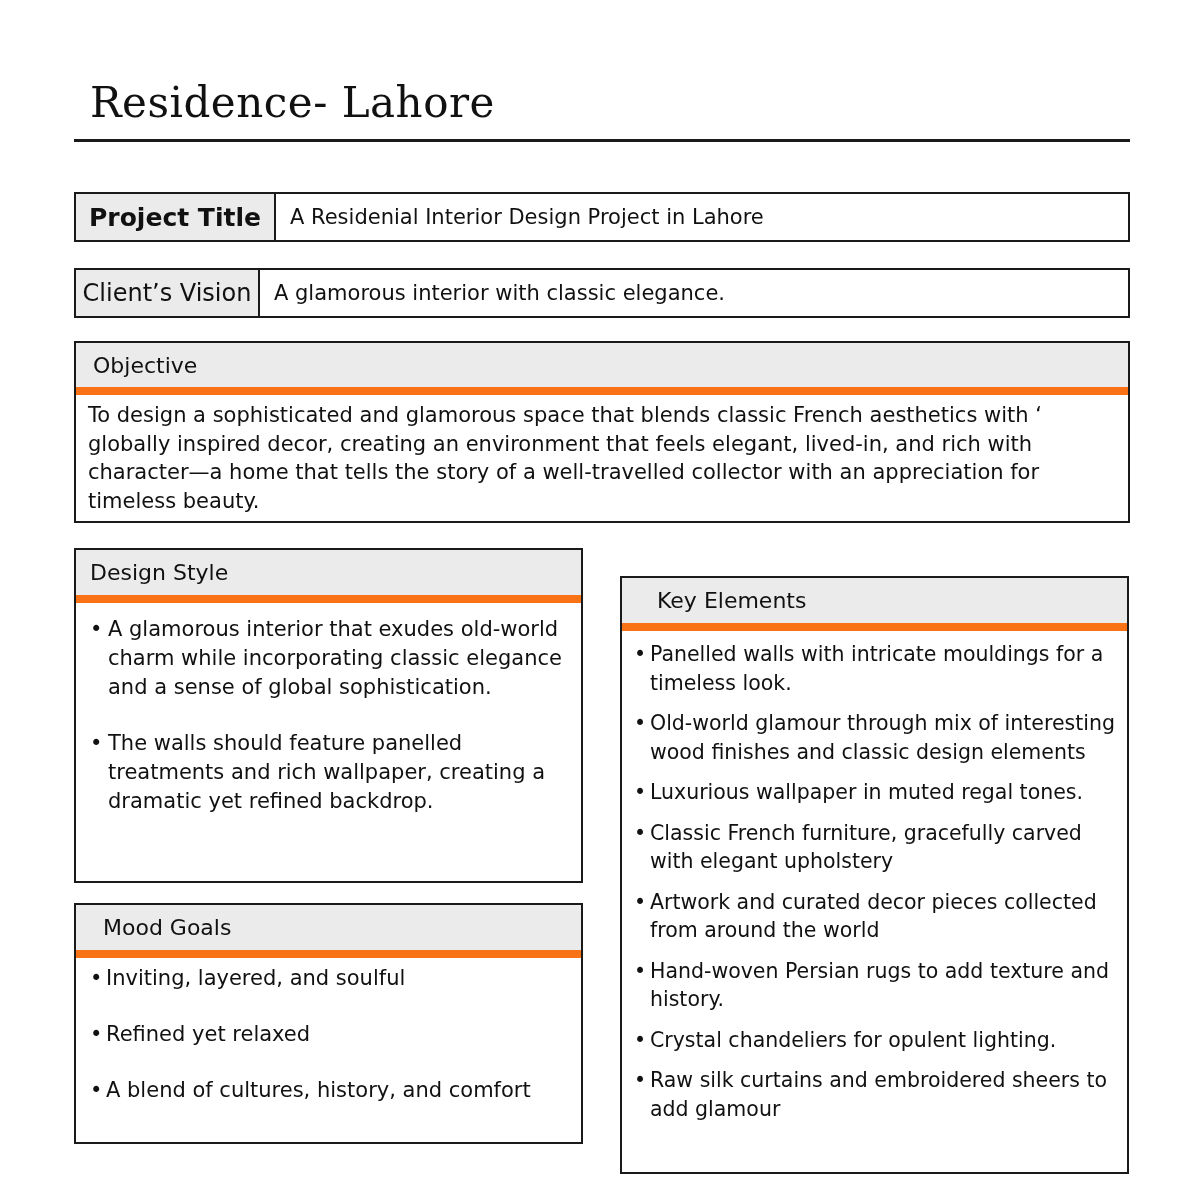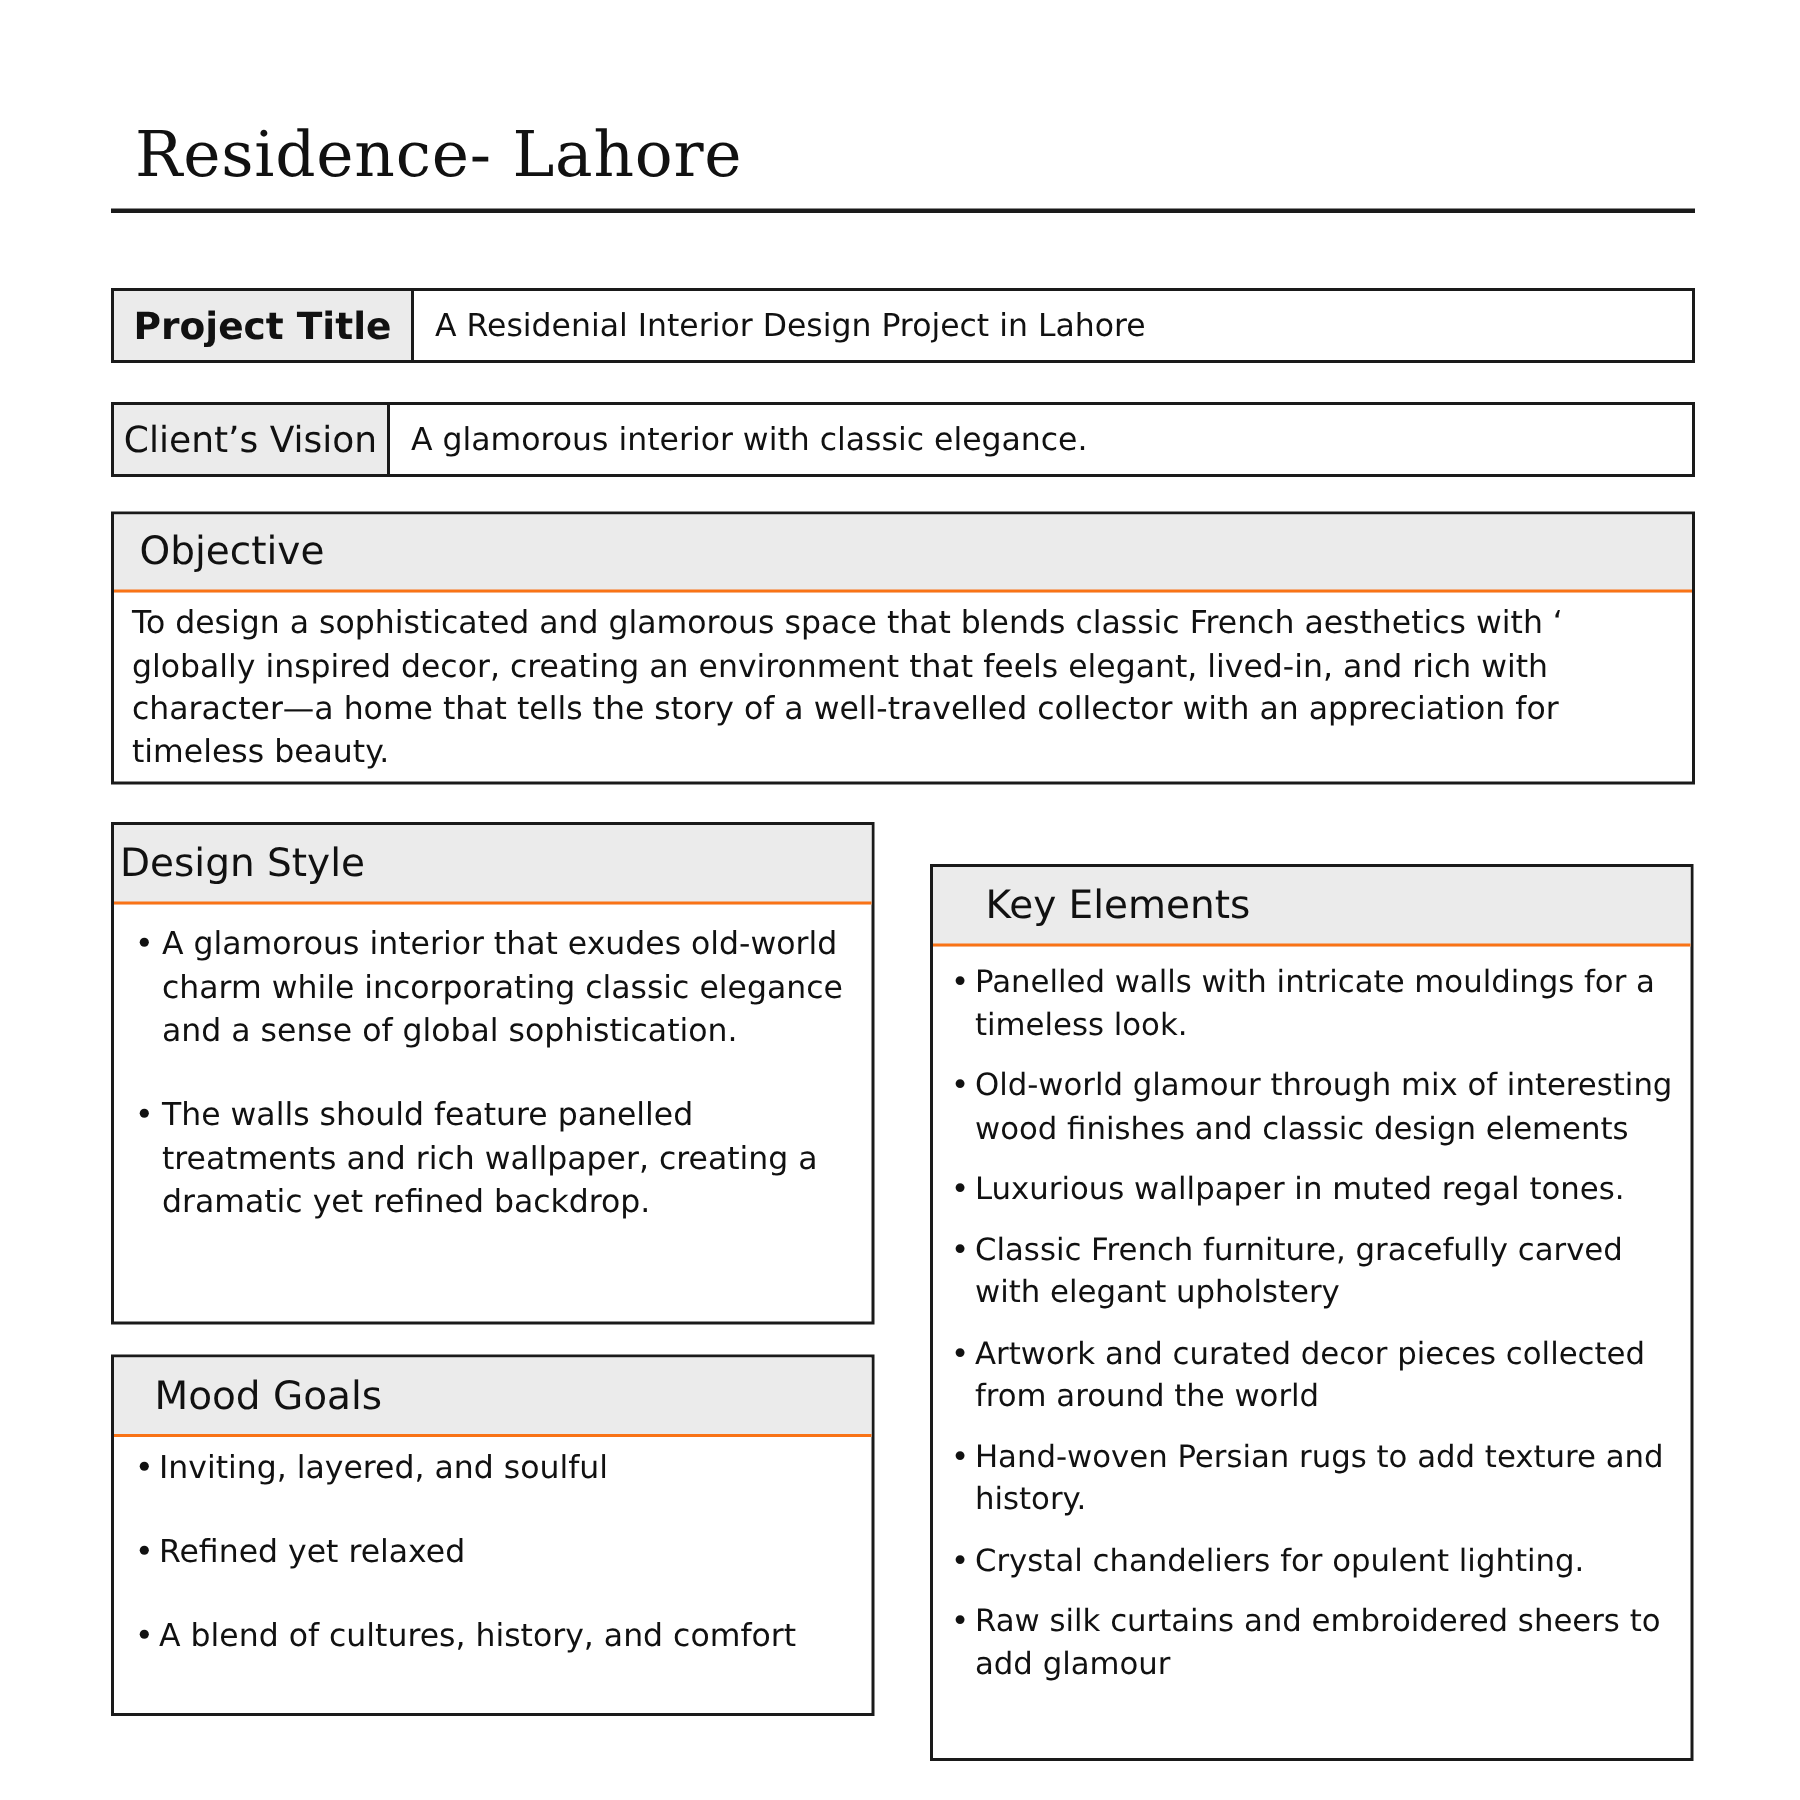--- a/index.html
+++ b/index.html
@@ -11,29 +11,29 @@
 
     .rowbox { position: absolute; left: 74px; width: 1056px; border: 2px solid #1a1a1a; display: flex; background: #fff; }
     .rowbox .lbl { background: #ebebeb; border-right: 2px solid #1a1a1a; display: flex; align-items: center; justify-content: center; font-size: 25px; white-space: nowrap; }
     .rowbox .val { display: flex; align-items: center; padding-left: 14px; font-size: 21px; }
     #r-project { top: 192px; height: 50px; }
     #r-project .lbl { width: 200px; font-weight: bold; }
     #r-vision { top: 268px; height: 50px; }
     #r-vision .lbl { width: 184px; font-size: 24px; }
 
     .panel { position: absolute; border: 2px solid #1a1a1a; background: #fff; }
-    .panel .head { background: #ebebeb; border-bottom: 2px solid #f97316; font-size: 26px; display: flex; align-items: center; }
+    .panel .head { background: #ebebeb; border-bottom: 8px solid #f97316; font-size: 22px; display: flex; align-items: center; }
     .panel .body { font-size: 21px; line-height: 29px; }
 
     #p-objective { left: 74px; top: 341px; width: 1056px; height: 182px; }
     #p-objective .head { height: 52px; padding-left: 17px; }
     #p-objective .body { padding: 6px 12px 0 12px; font-size: 21px; line-height: 28.5px; }
 
     #p-style { left: 74px; top: 548px; width: 509px; height: 335px; }
-    #p-style .head { height: 53px; padding-left: 4px; }
+    #p-style .head { height: 53px; padding-left: 14px; }
     #p-style .body { padding: 12px 14px 0 12px; }
 
     #p-mood { left: 74px; top: 903px; width: 509px; height: 241px; }
     #p-mood .head { height: 53px; padding-left: 27px; }
     #p-mood .body { padding: 6px 14px 0 12px; }
 
     #p-key { left: 620px; top: 548px; width: 509px; height: 598px; margin-top: 28px; }
     #p-key .head { height: 53px; padding-left: 35px; }
     #p-key .body { padding: 9px 8px 0 10px; }
 

